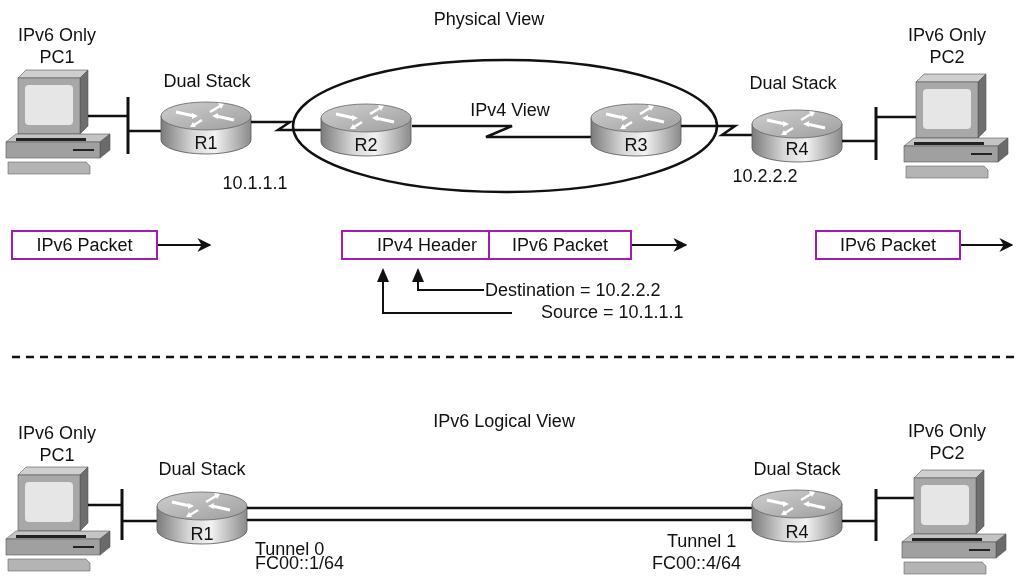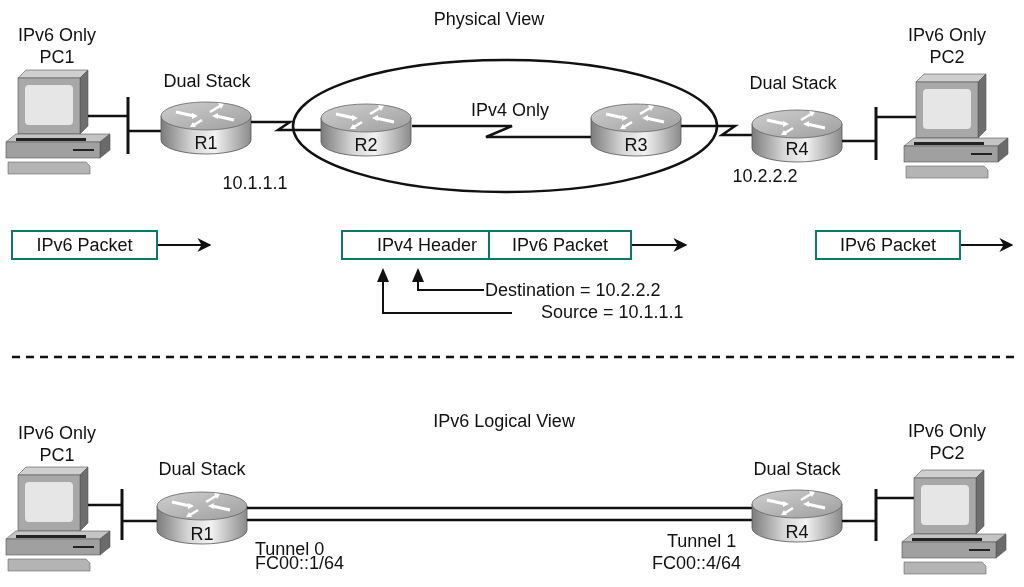--- a/index.html
+++ b/index.html
@@ -1,21 +1,21 @@
 <!DOCTYPE html>
 <html><head>
 <meta charset="utf-8">
 <style>
   html,body{margin:0;padding:0;background:#ffffff;}
   body{width:1024px;height:587px;position:relative;overflow:hidden;font-family:"Liberation Sans",sans-serif;color:#111;}
   .txt{position:absolute;font-size:18px;line-height:21px;white-space:nowrap;color:#111;}
   .ctr{text-align:center;transform:translateX(-50%);}
   svg{position:absolute;left:0;top:0;}
   .rlabel{font-family:"Liberation Sans",sans-serif;font-size:18px;fill:#111;}
-  .box{position:absolute;border:2px solid #0f766e;height:30px;box-sizing:border-box;font-size:18px;line-height:27px;text-align:center;background:#fff;}
+  .box{position:absolute;border:2px solid #a21caf;height:30px;box-sizing:border-box;font-size:18px;line-height:27px;text-align:center;background:#fff;}
 </style>
 </head>
 <body>
 
 <svg width="1024" height="587" viewBox="0 0 1024 587">
   <defs>
     <linearGradient id="rtrSide" x1="0" x2="1" y1="0" y2="0">
       <stop offset="0" stop-color="#7c7c7c"></stop>
       <stop offset="0.35" stop-color="#d6d6d6"></stop>
       <stop offset="0.6" stop-color="#f2f2f2"></stop>
@@ -124,21 +124,21 @@
 </svg>
 
 <div class="txt ctr" style="left:489px;top:9px;">Physical View</div>
 
 <div class="txt ctr" style="left:57px;top:25px;">IPv6 Only</div>
 <div class="txt ctr" style="left:57px;top:47px;">PC1</div>
 
 <div class="txt ctr" style="left:207px;top:71px;">Dual Stack</div>
 <div class="txt ctr" style="left:255px;top:173px;">10.1.1.1</div>
 
-<div class="txt ctr" style="left:510px;top:100px;">IPv4 Only</div>
+<div class="txt ctr" style="left:510px;top:100px;">IPv4 View</div>
 
 <div class="txt ctr" style="left:793px;top:73px;">Dual Stack</div>
 <div class="txt ctr" style="left:765px;top:166px;">10.2.2.2</div>
 
 <div class="txt ctr" style="left:947px;top:25px;">IPv6 Only</div>
 <div class="txt ctr" style="left:947px;top:47px;">PC2</div>
 
 <div class="box" style="left:11px;top:230px;width:147px;">IPv6 Packet</div>
 <div class="box" style="left:341px;top:230px;width:172px;">IPv4 Header</div>
 <div class="box" style="left:488px;top:230px;width:144px;">IPv6 Packet</div>

